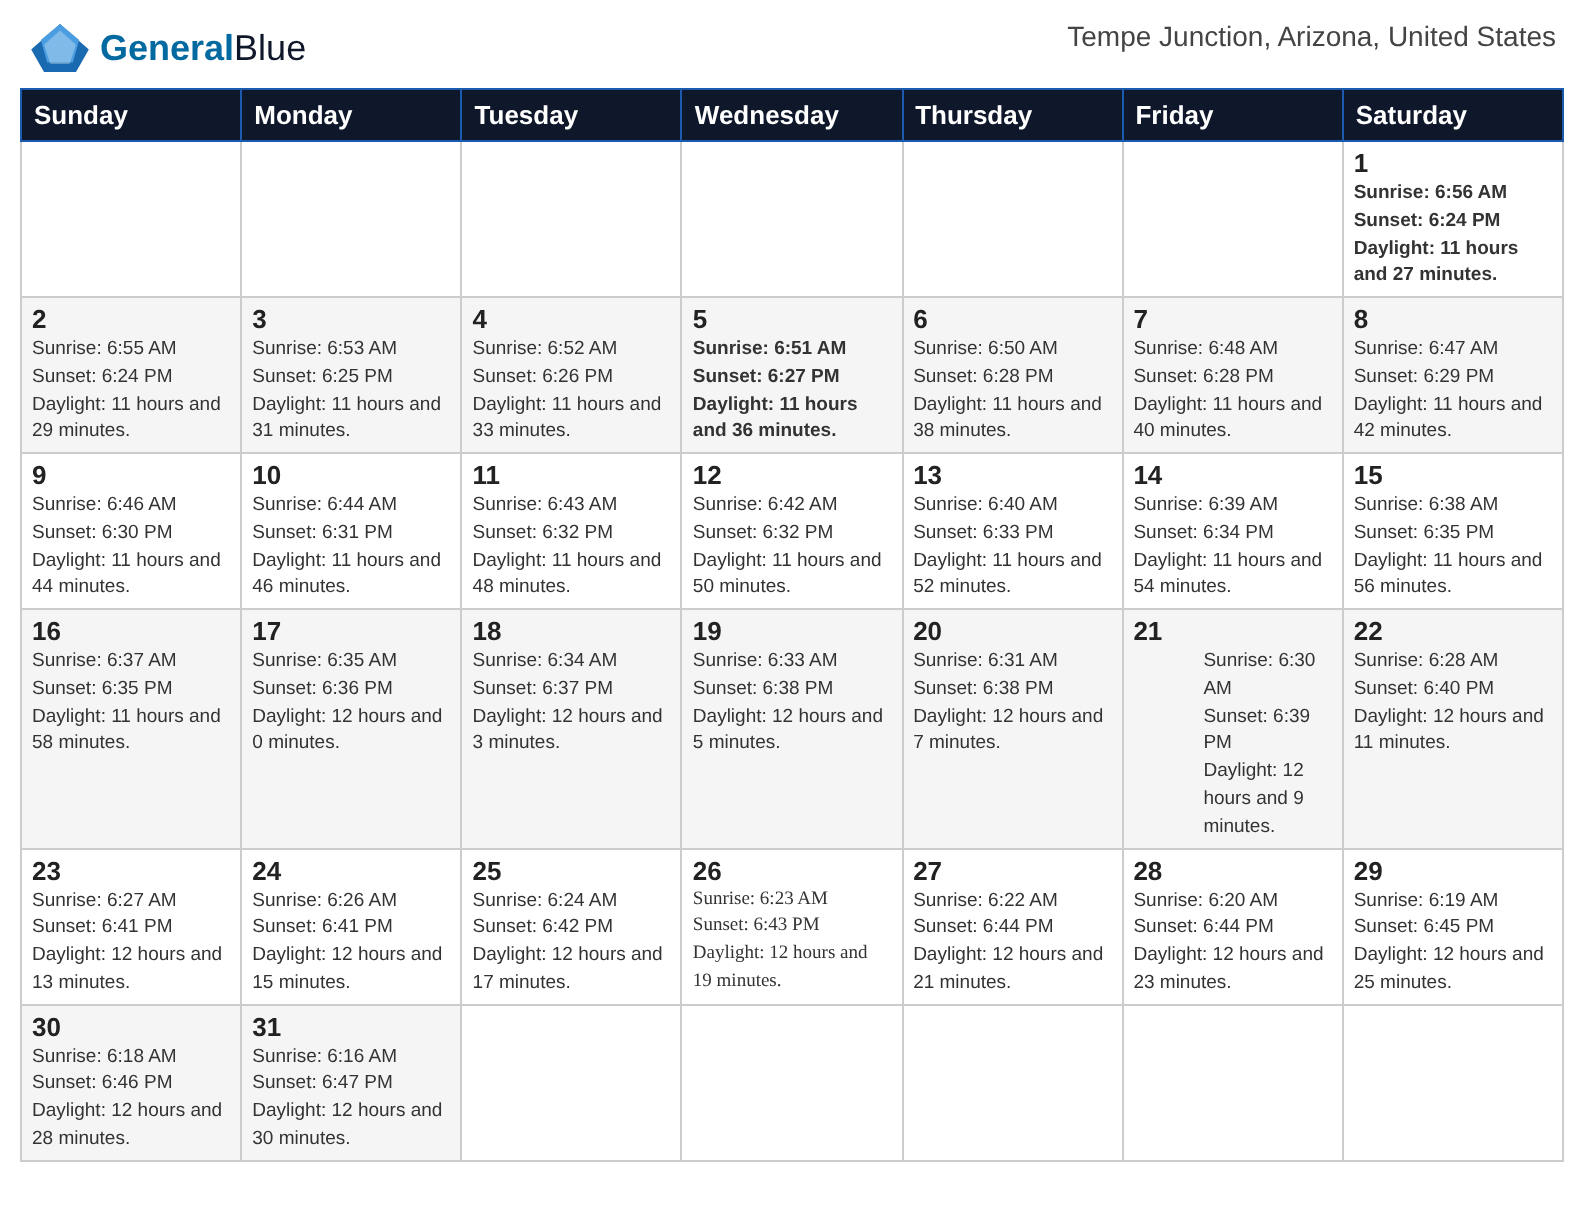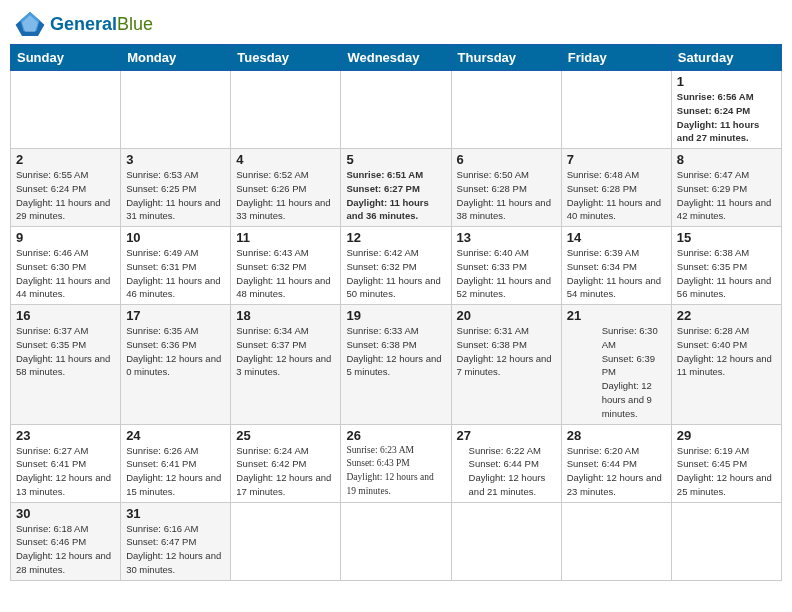--- a/index.html
+++ b/index.html
@@ -45,21 +45,21 @@
     .location {
       font-size: 14px;
       color: #444;
     }
     .calendar {
       width: 100%;
       border-collapse: collapse;
       border: 1px solid #ccc;
     }
     .calendar th {
-      background-color: #0369a1;
+      background-color: #0f172a;
       color: #fff;
       text-align: left;
       padding: 5px 6px;
       font-size: 13px;
       font-weight: bold;
       border: 1px solid #1a5aaf;
     }
     .calendar td {
       vertical-align: top;
       border: 1px solid #ccc;
@@ -89,24 +89,25 @@
 <body>
 
 <div class="header">
   <div class="logo">
     <svg class="logo-icon" viewBox="0 0 40 34" xmlns="http://www.w3.org/2000/svg">
       <polygon points="20,2 38,18 30,32 10,32 2,18" fill="#1a6ab1"></polygon>
       <polygon points="20,2 32,12 28,26 12,26 8,12" fill="#4a9de0"></polygon>
       <polygon points="20,6 30,15 26,27 14,27 10,15" fill="#fff" opacity="0.3"></polygon>
     </svg>
     <div class="logo-text">
-      <span>General</span><span style="color:#4d7c0f;font-weight:normal;">Blue</span>
+      <span>General</span><span style="color:#0f172a;font-weight:normal;">Blue</span>
     </div>
   </div>
   <div class="title-area">
+    <div class="location">Tempe Junction, Arizona, United States</div>
   </div>
 </div>
 
 <table class="calendar">
   <thead>
     <tr id="header-row">
         <th>Sunday</th>
         <th>Monday</th>
         <th>Tuesday</th>
         <th>Wednesday</th>
@@ -176,21 +177,21 @@
       </tr>
       <tr>
         <td>
           <span class="day-num">9</span>
           <div class="day-info" style="white-space: pre-line;">Sunrise: 6:46 AM
 Sunset: 6:30 PM
 Daylight: 11 hours and 44 minutes.</div>
         </td>
         <td>
           <span class="day-num">10</span>
-          <div class="day-info" style="white-space: pre-line;">Sunrise: 6:49 AM
+          <div class="day-info" style="white-space: pre-line;">Sunrise: 6:44 AM
 Sunset: 6:31 PM
 Daylight: 11 hours and 46 minutes.</div>
         </td>
         <td>
           <span class="day-num">11</span>
           <div class="day-info" style="white-space: pre-line;">Sunrise: 6:43 AM
 Sunset: 6:32 PM
 Daylight: 11 hours and 48 minutes.</div>
         </td>
         <td>
@@ -282,21 +283,21 @@
 Daylight: 12 hours and 17 minutes.</div>
         </td>
         <td>
           <span class="day-num">26</span>
           <div class="day-info" style="white-space: pre-line; font-family: Liberation Serif, serif;">Sunrise: 6:23 AM
 Sunset: 6:43 PM
 Daylight: 12 hours and 19 minutes.</div>
         </td>
         <td>
           <span class="day-num">27</span>
-          <div class="day-info" style="white-space: pre-line; margin-left: 12px;">Sunrise: 6:22 AM
+          <div class="day-info" style="white-space: pre-line;">Sunrise: 6:22 AM
 Sunset: 6:44 PM
 Daylight: 12 hours and 21 minutes.</div>
         </td>
         <td>
           <span class="day-num">28</span>
           <div class="day-info" style="white-space: pre-line;">Sunrise: 6:20 AM
 Sunset: 6:44 PM
 Daylight: 12 hours and 23 minutes.</div>
         </td>
         <td>

